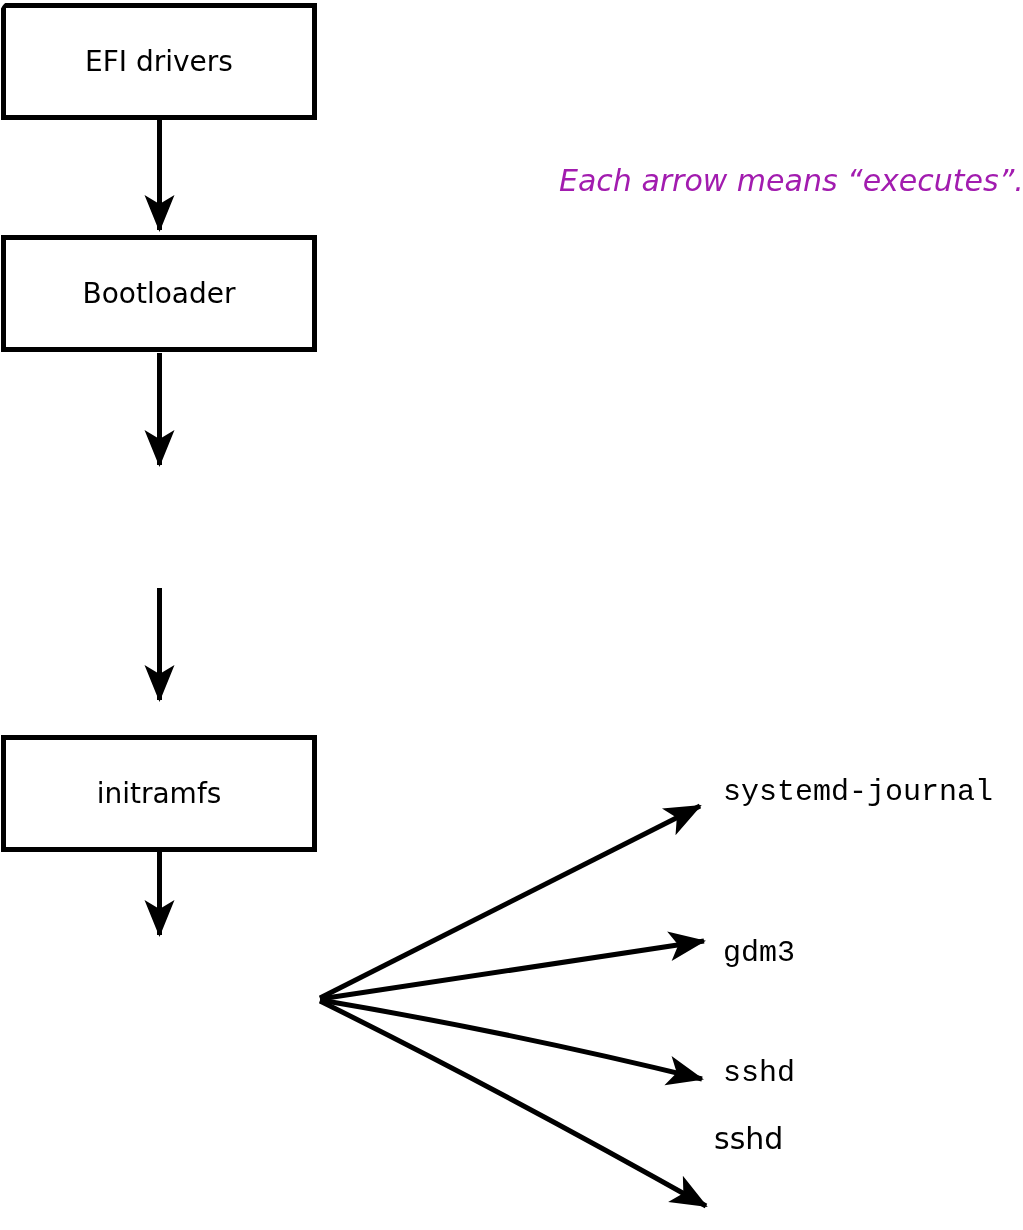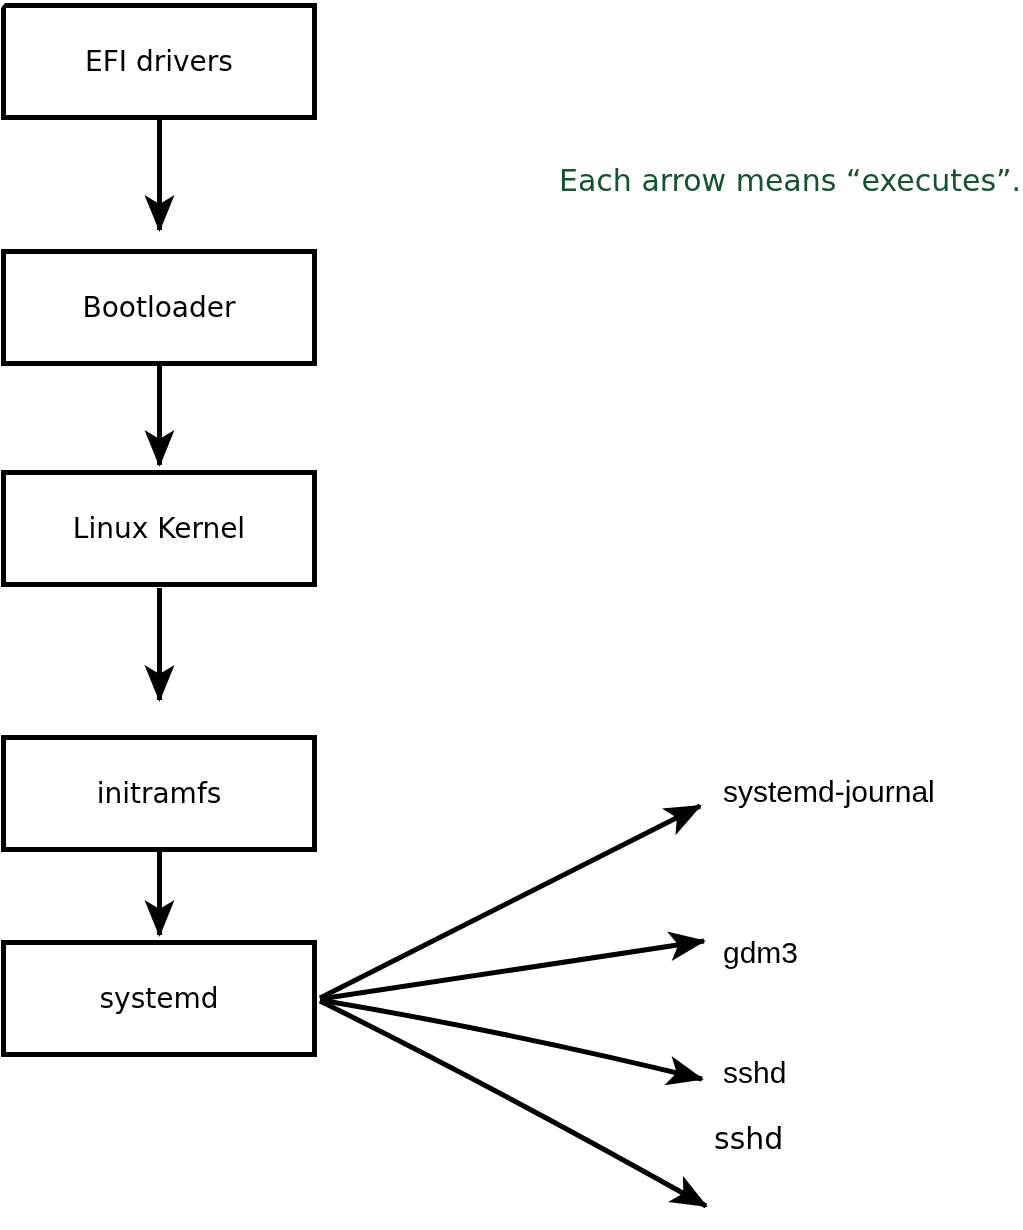--- a/index.html
+++ b/index.html
@@ -41,26 +41,27 @@
     line-height: 1;
     color: #000000;
     white-space: nowrap;
   }
   .annotation {
     position: absolute;
     left: 559px;
     top: 163px;
     font-size: 30px;
     line-height: 1.2;
-    color: #14532d;
+    color: #a21caf;
     white-space: nowrap;
+    font-style: italic;
   }
   .target-label {
     position: absolute;
-    font-family: Liberation Sans, sans-serif;
+    font-family: Liberation Mono, monospace;
     font-size: 30px;
     line-height: 1;
     color: #000000;
     white-space: nowrap;
   }
   .target-label.sans {
     font-family: "DejaVu Sans", sans-serif;
   }
 </style>
 </head>
@@ -82,31 +83,25 @@
 
     <path d="M 320 998 L 700 806" fill="none" stroke="#000000" stroke-width="5" marker-end="url(#head)"></path>
     <path d="M 320 999 L 704 941" fill="none" stroke="#000000" stroke-width="5" marker-end="url(#head)"></path>
     <path d="M 320 1000 Q 510 1032 702 1079" fill="none" stroke="#000000" stroke-width="5" marker-end="url(#head)"></path>
     <path d="M 320 1001 Q 500 1090 706 1206" fill="none" stroke="#000000" stroke-width="5" marker-end="url(#head)"></path>
   </svg>
 
   <div class="node-box" style="top: 3px;">
     <span class="node-label">EFI drivers</span>
   </div>
-  <div class="node-box" style="top: 249px;">
+  <div class="node-box" style="top: 235px;">
     <span class="node-label">Bootloader</span>
-  </div>
-  <div class="node-box" style="top: 470px;">
-    <span class="node-label">Linux Kernel</span>
   </div>
   <div class="node-box" style="top: 735px;">
     <span class="node-label">initramfs</span>
-  </div>
-  <div class="node-box" style="top: 940px;">
-    <span class="node-label">systemd</span>
   </div>
 
   <div class="annotation">Each arrow means “executes”.</div>
 
   <span class="target-label" style="left: 723px; top: 777px;">systemd-journal</span>
   <span class="target-label" style="left: 723px; top: 938px;">gdm3</span>
   <span class="target-label" style="left: 723px; top: 1058px;">sshd</span>
   <span class="target-label sans" style="left: 714px; top: 1124px;">sshd</span>
 
 </div>

